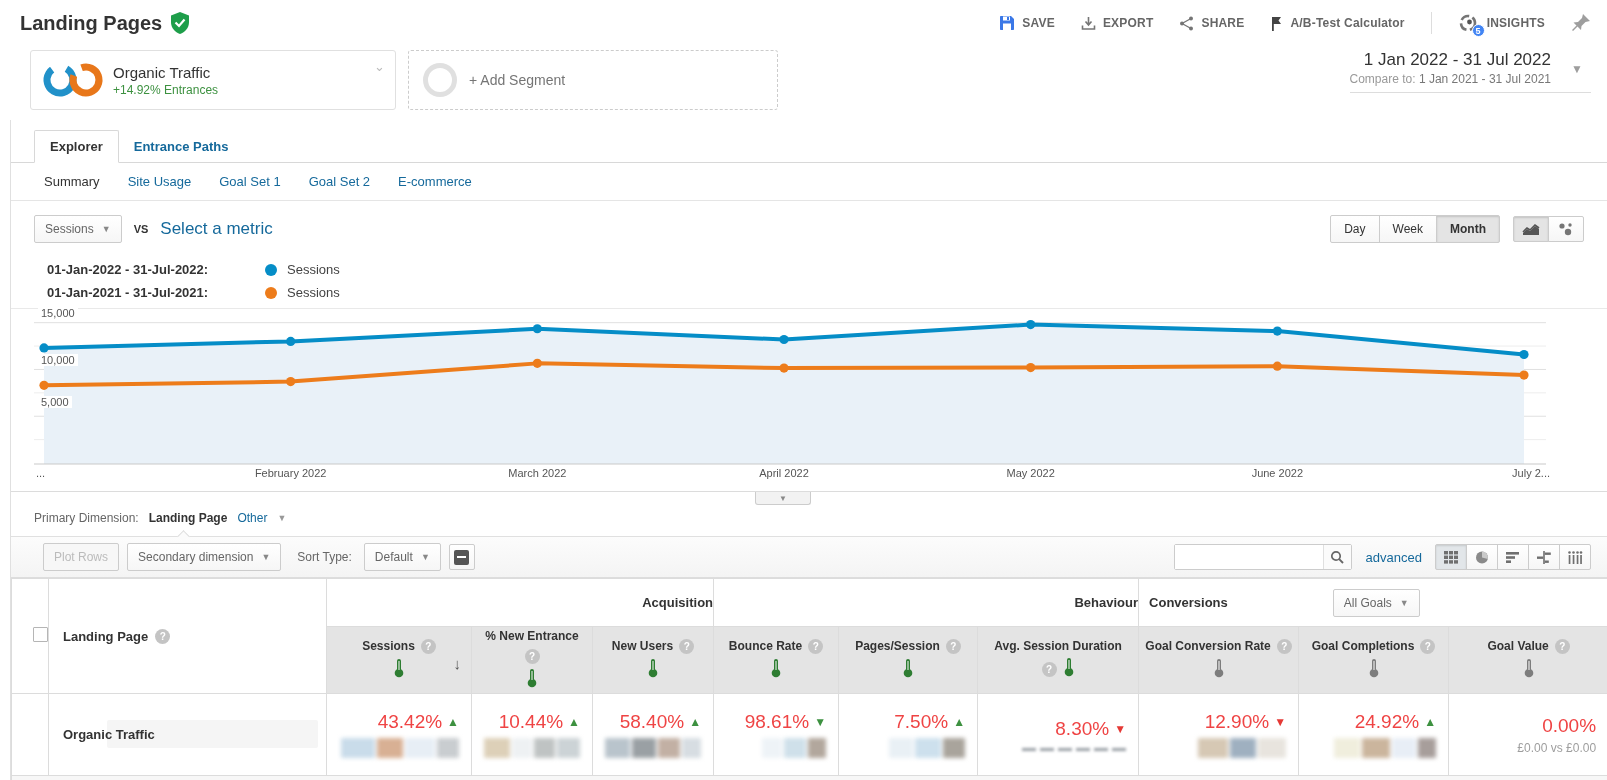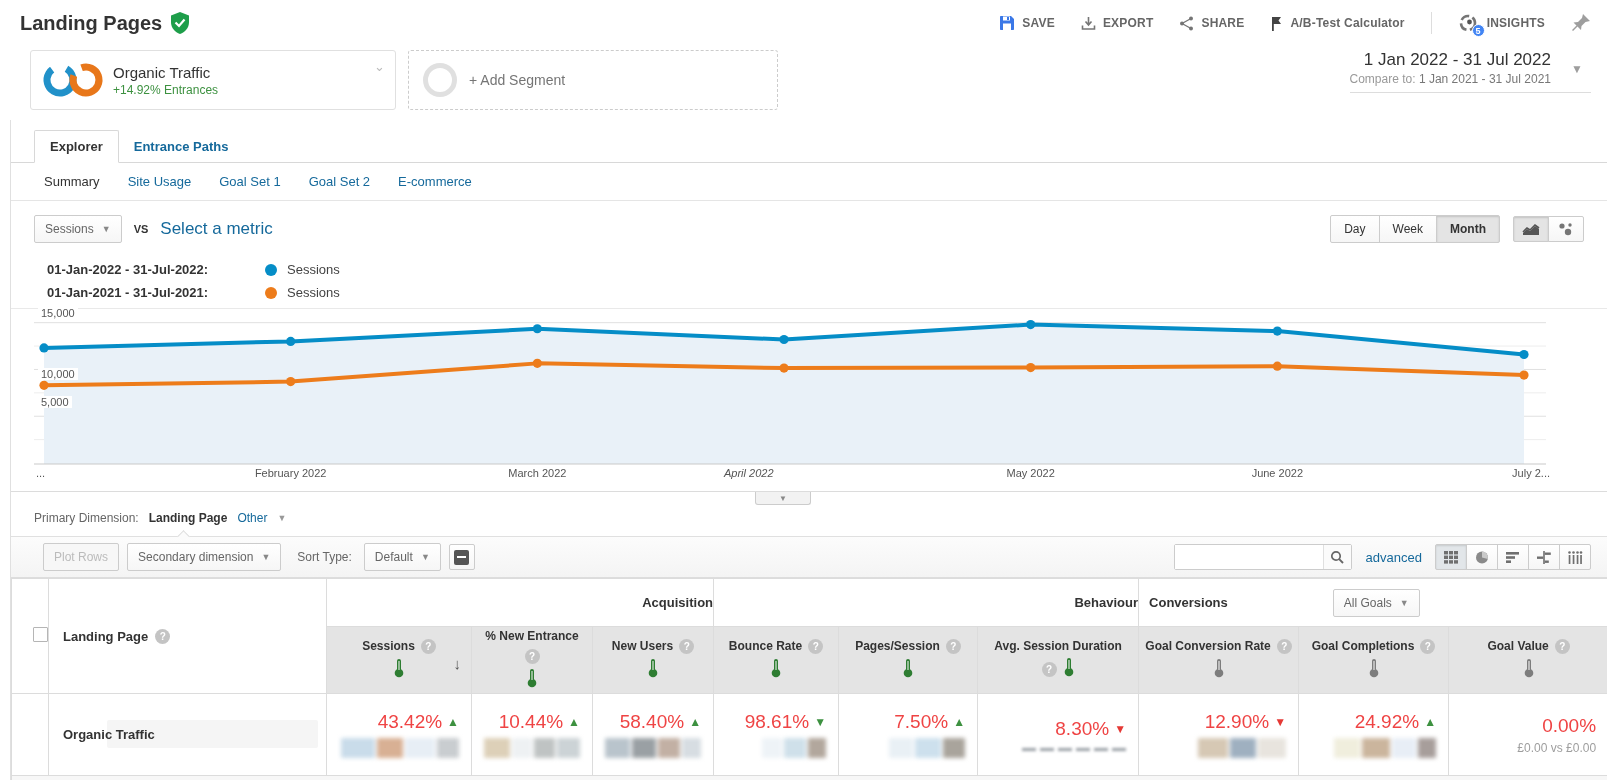--- a/index.html
+++ b/index.html
@@ -315,29 +315,29 @@
           <circle cx="10" cy="73.35483870967741" r="4.6" fill="#ed7c1b"></circle>
           <circle cx="256.66666666666663" cy="69.61290322580645" r="4.6" fill="#ed7c1b"></circle>
           <circle cx="503.3333333333333" cy="51.37096774193547" r="4.6" fill="#ed7c1b"></circle>
           <circle cx="750" cy="56.048387096774206" r="4.6" fill="#ed7c1b"></circle>
           <circle cx="996.6666666666666" cy="55.58064516129032" r="4.6" fill="#ed7c1b"></circle>
           <circle cx="1243.3333333333333" cy="54.17741935483872" r="4.6" fill="#ed7c1b"></circle>
           <circle cx="1490" cy="63.064516129032256" r="4.6" fill="#ed7c1b"></circle>
         </svg>
       <div id="y-labels">
           <span class="y-label" style="top: 84px;">5,000</span>
-          <span class="y-label" style="top: 56px;">10,000</span>
+          <span class="y-label" style="top: 42px;">10,000</span>
           <span class="y-label" style="top: -5.32258px;">15,000</span>
         </div>
     </div>
     <div class="x-labels" id="x-labels">
         <span class="x-label" style="left: 2px;">...</span>
         <span class="x-label" style="left: 196.667px; width: 120px; text-align: center;">February 2022</span>
         <span class="x-label" style="left: 443.333px; width: 120px; text-align: center;">March 2022</span>
-        <span class="x-label" style="left: 690px; width: 120px; text-align: left; font-style: italic;">April 2022</span>
+        <span class="x-label" style="left: 690px; width: 120px; text-align: center;">April 2022</span>
         <span class="x-label" style="left: 936.667px; width: 120px; text-align: center;">May 2022</span>
         <span class="x-label" style="left: 1183.33px; width: 120px; text-align: center;">June 2022</span>
         <span class="x-label" style="right: -4px;">July 2...</span>
       </div>
     <div class="chart-rule">
       <div class="chart-handle">▼</div>
     </div>
   </div>
 
   <div class="primary-dim">

